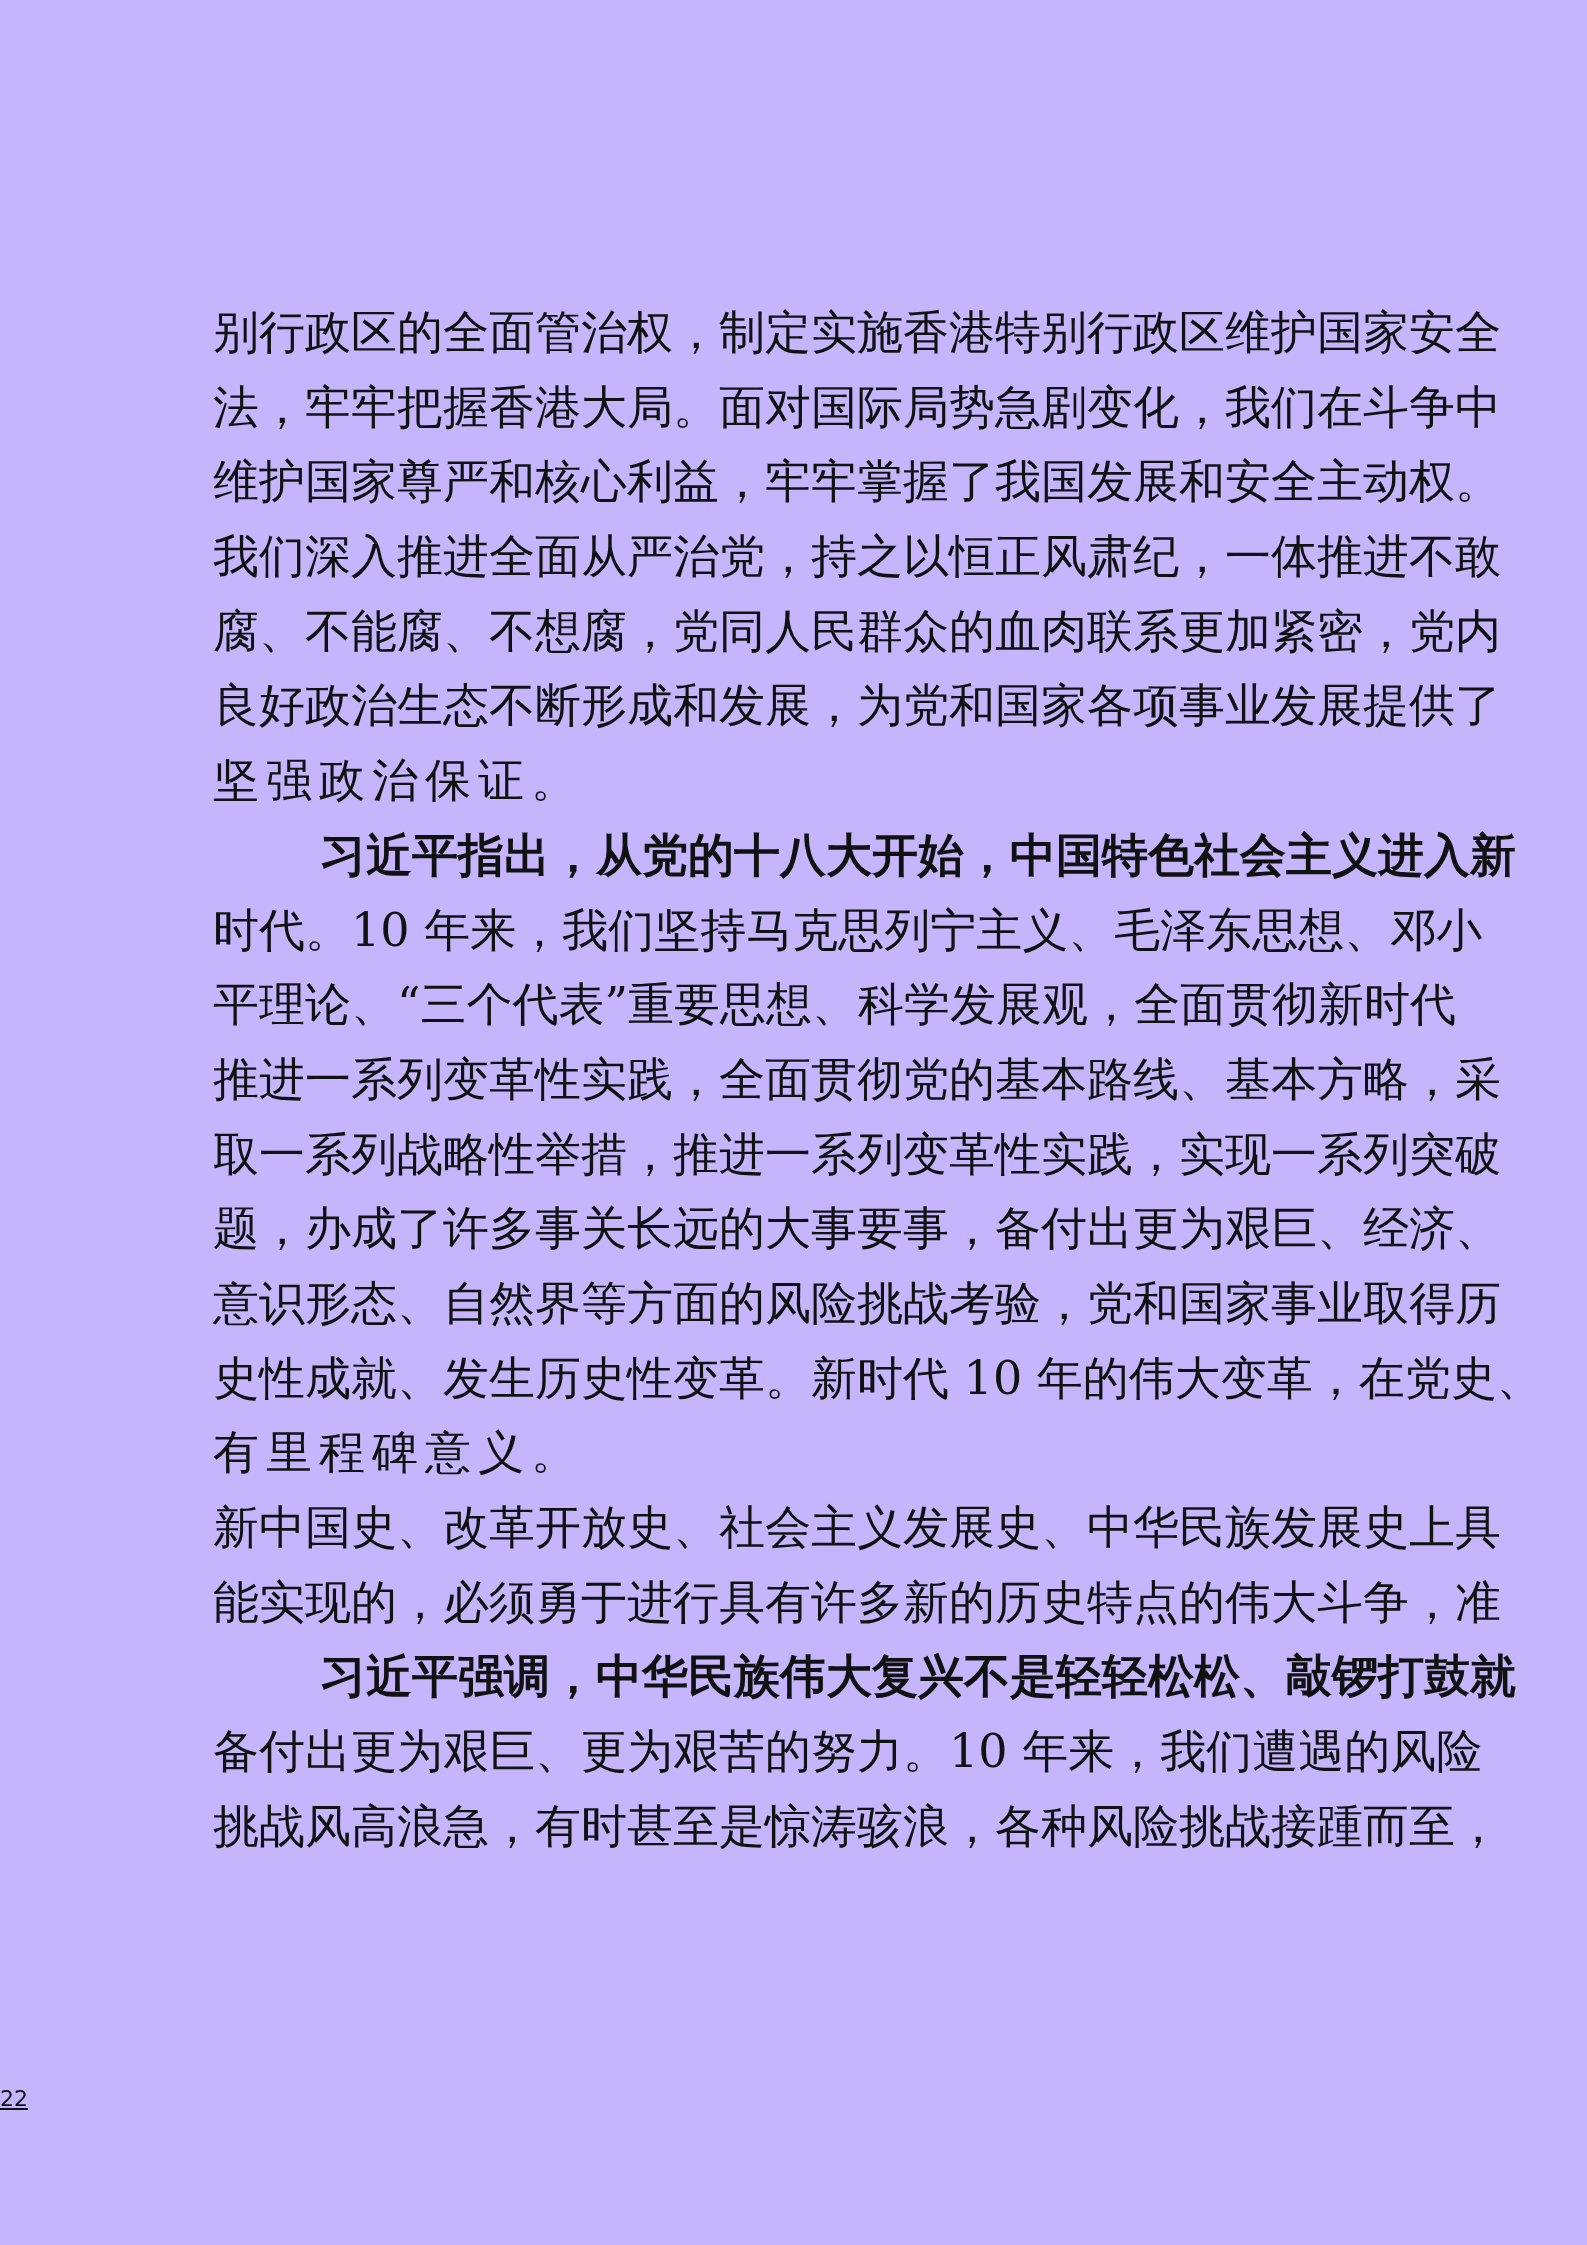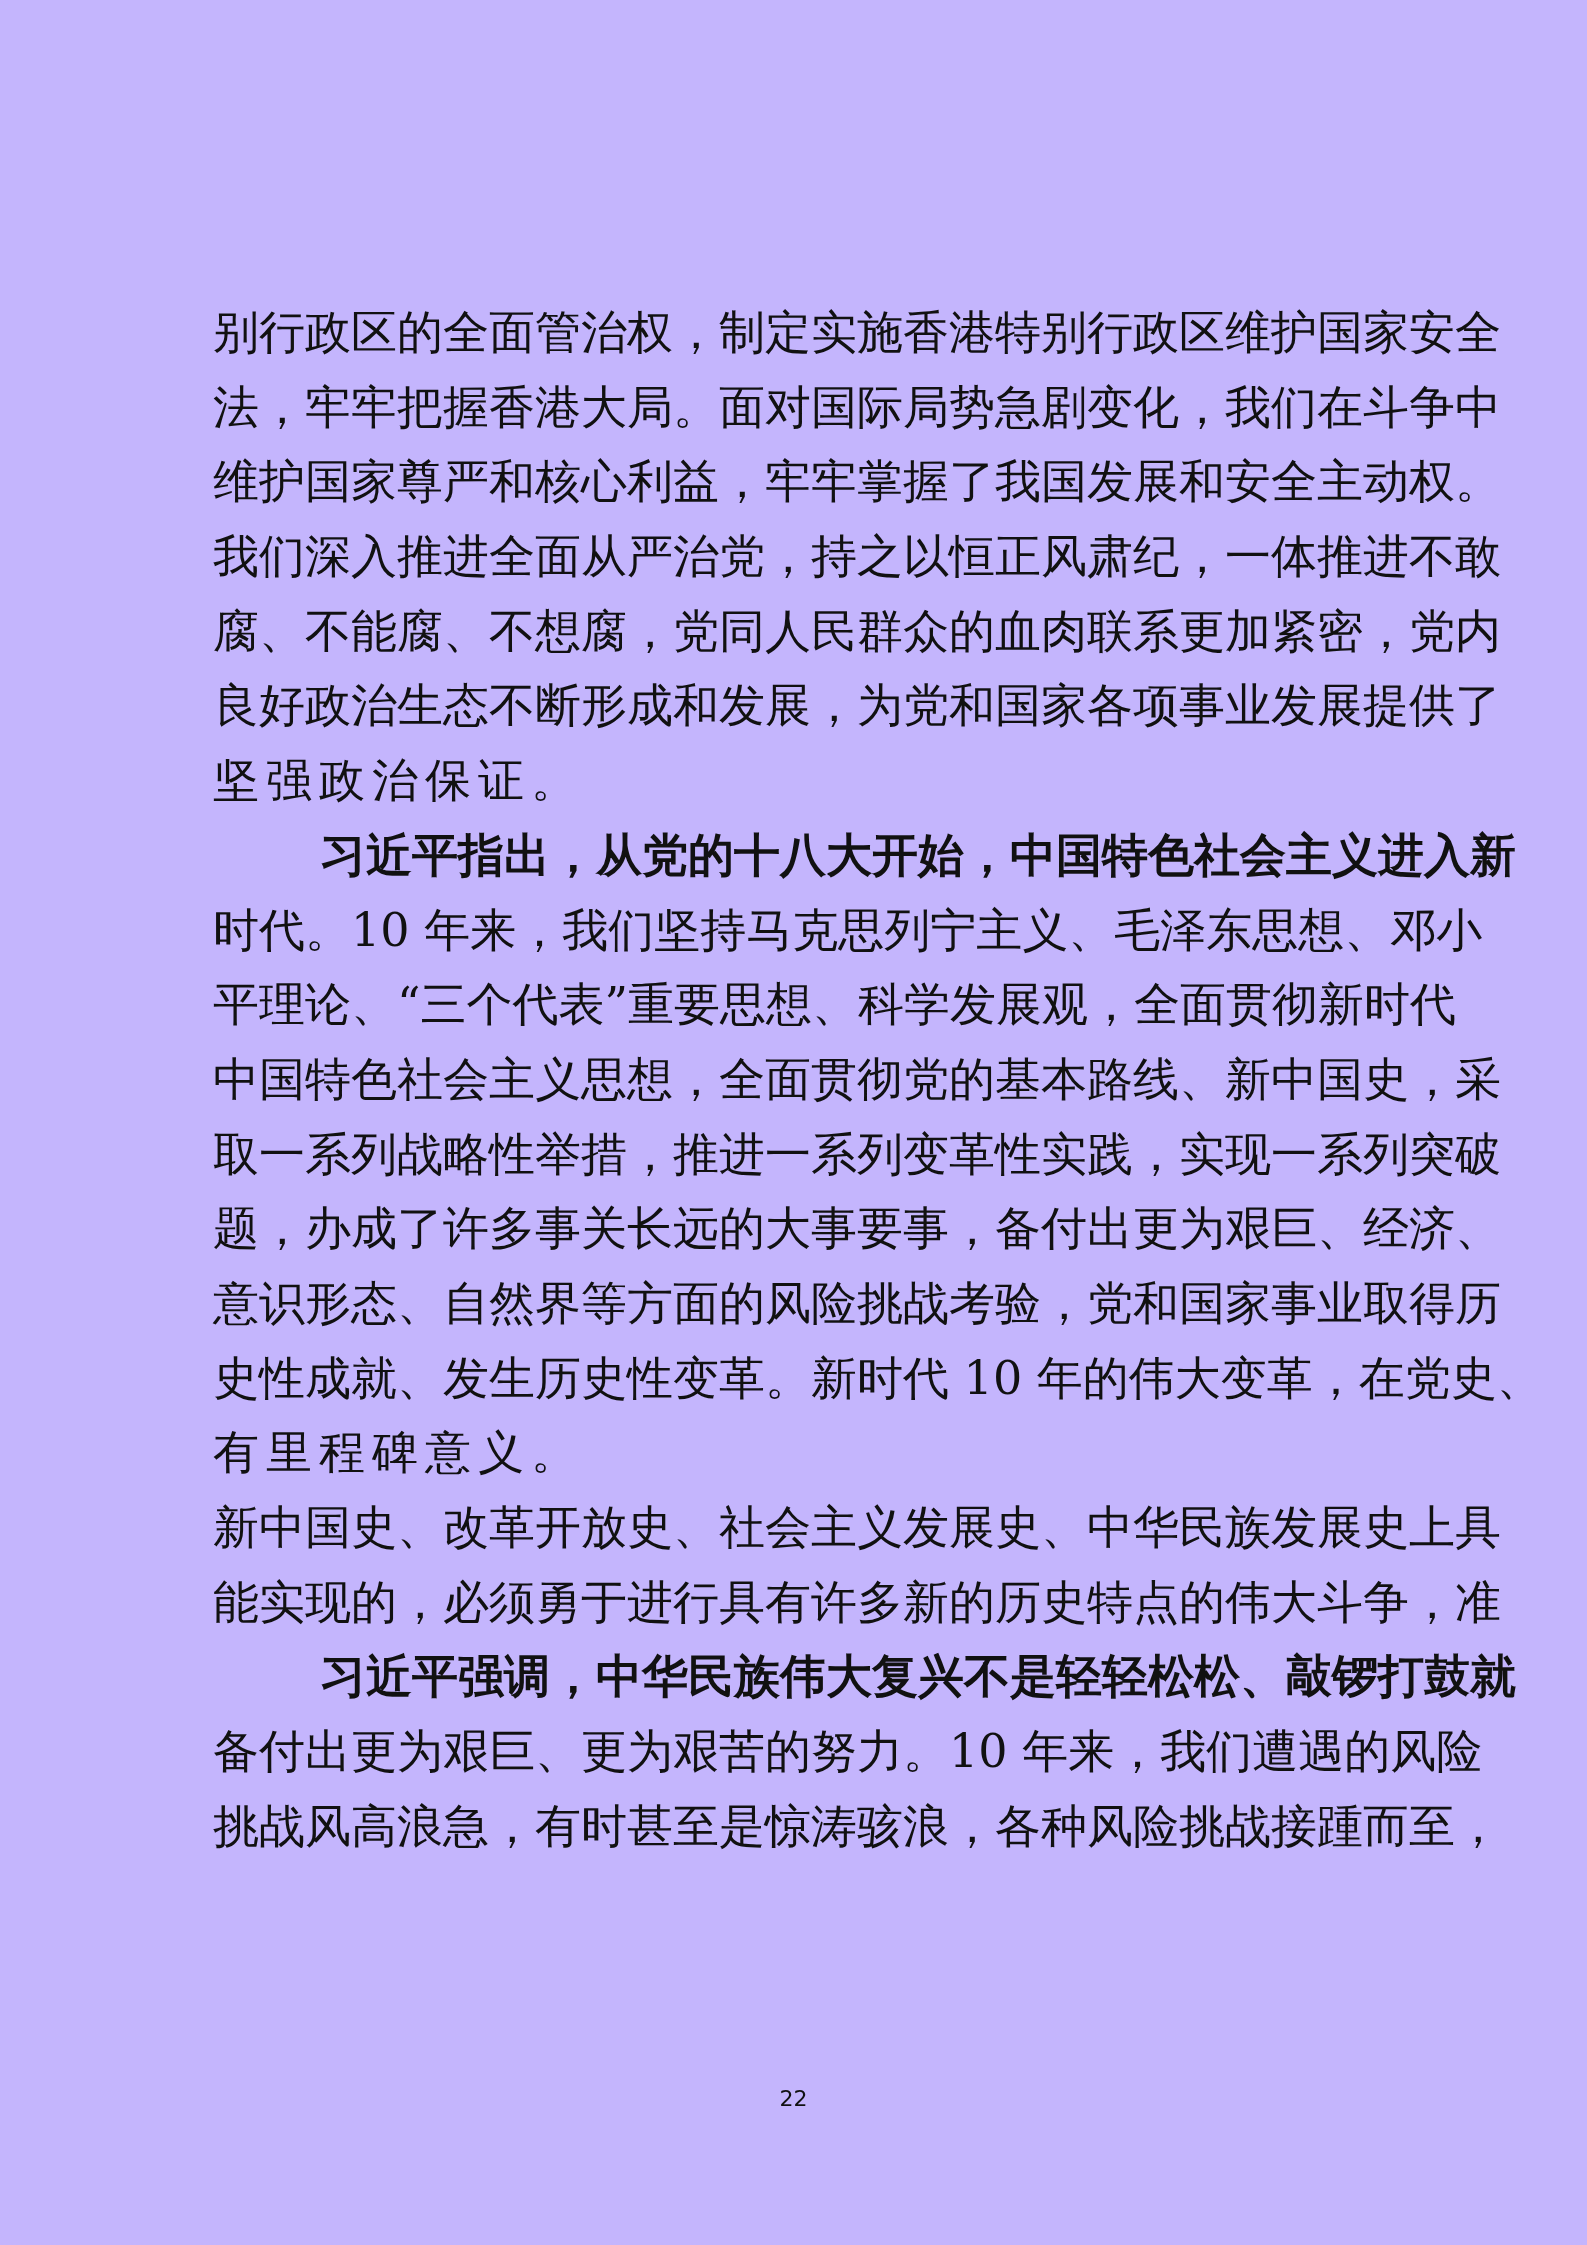--- a/index.html
+++ b/index.html
@@ -44,24 +44,25 @@
   }
   .line.indent {
     padding-left: 107px;
     font-weight: bold;
   }
   .page-number {
     position: absolute;
     left: 0;
     width: 1587px;
     top: 2086px;
-    text-align: center;
+    text-align: left;
     font-family: "DejaVu Sans", "Liberation Sans", sans-serif;
     font-size: 22px;
     color: #111111;
+    text-decoration: underline;
   }
 </style>
 </head>
 <body>
 
 <div class="page">
   <div class="content">
 
     <div>
       <span class="line">别行政区的全面管治权，制定实施香港特别行政区维护国家安全</span>
@@ -70,21 +71,21 @@
       <span class="line">我们深入推进全面从严治党，持之以恒正风肃纪，一体推进不敢</span>
       <span class="line">腐、不能腐、不想腐，党同人民群众的血肉联系更加紧密，党内</span>
       <span class="line">良好政治生态不断形成和发展，为党和国家各项事业发展提供了</span>
       <span class="line last">坚强政治保证。</span>
     </div>
 
     <div>
       <span class="line indent">习近平指出，从党的十八大开始，中国特色社会主义进入新</span>
       <span class="line">时代。10 年来，我们坚持马克思列宁主义、毛泽东思想、邓小</span>
       <span class="line">平理论、“三个代表”重要思想、科学发展观，全面贯彻新时代</span>
-      <span class="line">中国特色社会主义思想，全面贯彻党的基本路线、新中国史，采</span>
+      <span class="line">推进一系列变革性实践，全面贯彻党的基本路线、基本方略，采</span>
       <span class="line">取一系列战略性举措，推进一系列变革性实践，实现一系列突破</span>
       <span class="line">题，办成了许多事关长远的大事要事，备付出更为艰巨、经济、</span>
       <span class="line">意识形态、自然界等方面的风险挑战考验，党和国家事业取得历</span>
       <span class="line">史性成就、发生历史性变革。新时代 10 年的伟大变革，在党史、</span>
       <span class="line last">有里程碑意义。</span>
       <span class="line">新中国史、改革开放史、社会主义发展史、中华民族发展史上具</span>
     </div>
 
     <div>
       <span class="line">能实现的，必须勇于进行具有许多新的历史特点的伟大斗争，准</span>

